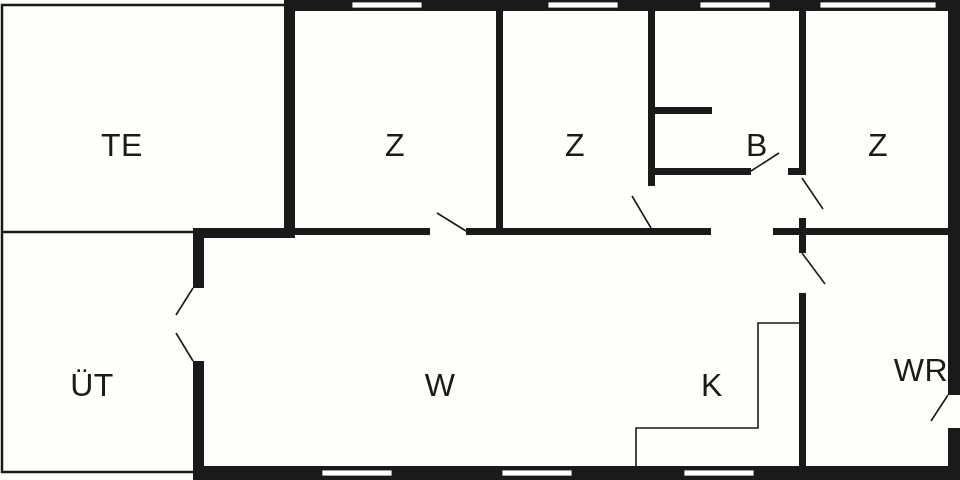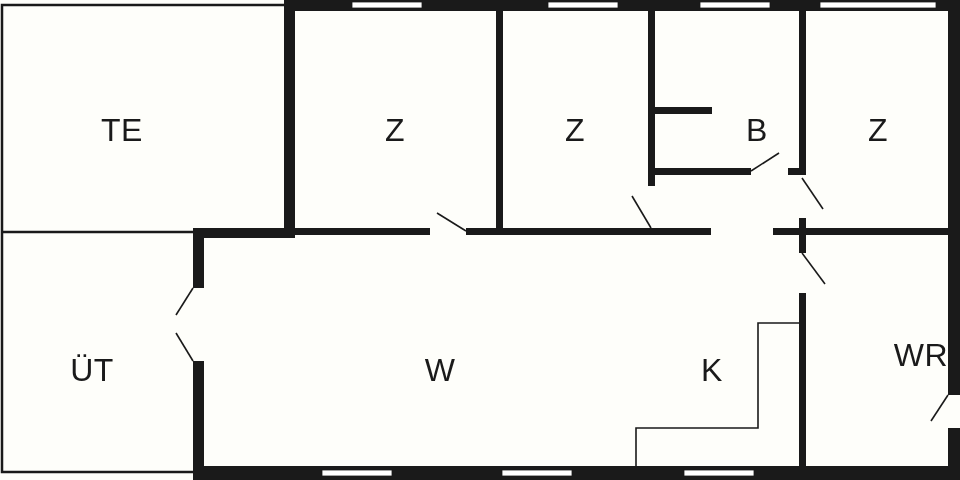--- a/index.html
+++ b/index.html
@@ -1,18 +1,18 @@
 <!DOCTYPE html>
 <html><head>
   <meta charset="utf-8">
   <style>
     html, body { margin: 0; padding: 0; background: #fefefa; }
     body { width: 960px; height: 480px; overflow: hidden; position: relative; font-family: "Liberation Sans", sans-serif; }
     svg { position: absolute; left: 0; top: 0; }
-    .label { position: absolute; font-family: "Liberation Sans", sans-serif; font-size: 32px; color: #1a1a1a; transform: translate(-50%, -50%); white-space: nowrap; letter-spacing: 0.5px; }
+    .label { position: absolute; font-family: "Liberation Sans", sans-serif; font-size: 32px; color: #1a1a1a; transform: translate(-50%, -50%); white-space: nowrap; letter-spacing: 0.5px; margin-top: 15px; }
   </style>
 </head>
 <body>
 
 <svg width="960" height="480" viewBox="0 0 960 480">
 
   <g fill="none" stroke="#1a1a1a" stroke-width="2.5">
     <path d="M 288 5 L 2 5 L 2 472 L 196 472"></path>
     <line x1="2" y1="232" x2="196" y2="232"></line>
   </g>

